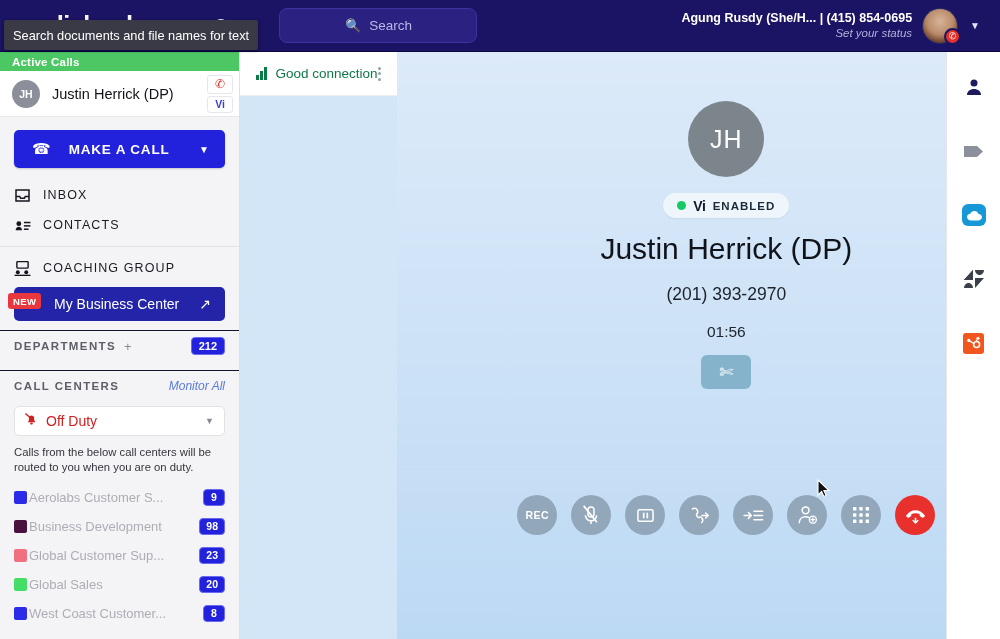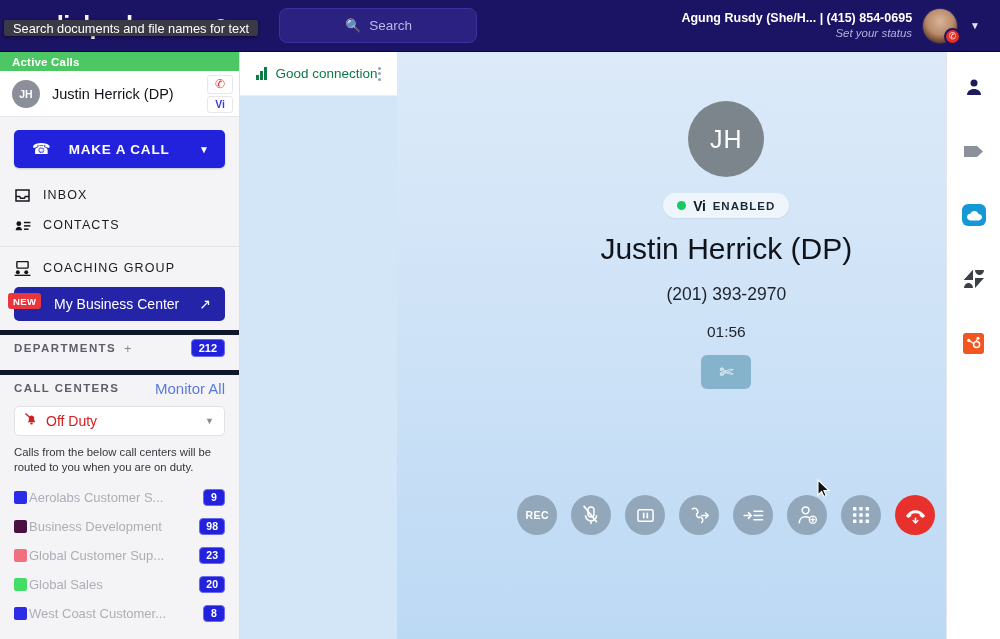--- a/index.html
+++ b/index.html
@@ -44,21 +44,21 @@
   }
   .avatar-badge {
     position:absolute; right:-3px; bottom:-1px; width:17px; height:17px;
     border-radius:50%; background:#e2302a; border:2px solid #1b1363;
     display:flex; align-items:center; justify-content:center;
     color:#fff; font-size:9px;
   }
   .caret-dn { color:#e4e4f8; font-size:10px; margin-left:2px; }
 
   .tooltip {
-    position:absolute; left:4px; top:20px; height:16px;
+    position:absolute; left:4px; top:20px; height:30px;
     background:#3a3a46; color:#fff; font-size:12.8px;
     display:flex; align-items:center; padding:0 9px;
     border-radius:2px; white-space:nowrap; z-index:50;
     box-shadow:0 1px 3px rgba(0,0,0,.45);
   }
 
   
   .sidebar {
     position:absolute; left:0; top:52px; width:240px; height:587px;
     background:#f4f4f6; border-right:1px solid #e0e0e4; overflow:hidden;
@@ -110,29 +110,29 @@
   }
   .new-badge {
     position:absolute; left:-6px; top:6px; background:#e8383e; color:#fff;
     font-size:9.5px; font-weight:800; padding:2.5px 5px; border-radius:3px; letter-spacing:.4px;
   }
   .cb-label { margin-left:40px; font-size:14px; }
   .cb-ext { margin-left:auto; margin-right:14px; font-size:14px; }
 
   .section-row {
     display:flex; align-items:center; height:31px; padding:0 14px;
-    border-top:5px solid #0f172a; margin-top:9px;
+    border-top:1px solid #0f172a; margin-top:9px;
   }
   .sec-title { font-size:11.5px; color:#5e5e68; letter-spacing:1.4px; font-weight:600;}
   .sec-plus { color:#8a8a94; font-size:13px; margin-left:8px; }
   .count-pill {
     margin-left:auto; background:#2222dd; color:#fff; font-size:11px; font-weight:700;
     border-radius:4px; padding:2px 7px; border:1px solid #6a6af0;
   }
-  .monitor-all { margin-left:auto; color:#5a7adf; font-size:15px; }
+  .monitor-all { margin-left:auto; color:#5a7adf; font-size:12px;font-style:italic; }
 
   .duty-select {
     margin:5px 14px 0 14px; height:30px; background:#fff; border:1px solid #e0e0e6;
     border-radius:5px; display:flex; align-items:center; padding:0 10px; gap:8px;
   }
   .duty-label { color:#d02020; font-size:14px; }
   .duty-caret { margin-left:auto; color:#8a8a94; font-size:9px; }
   .routing-note {
     margin:9px 14px 0 14px; font-size:11.3px; color:#35353d; line-height:1.35;
   }

